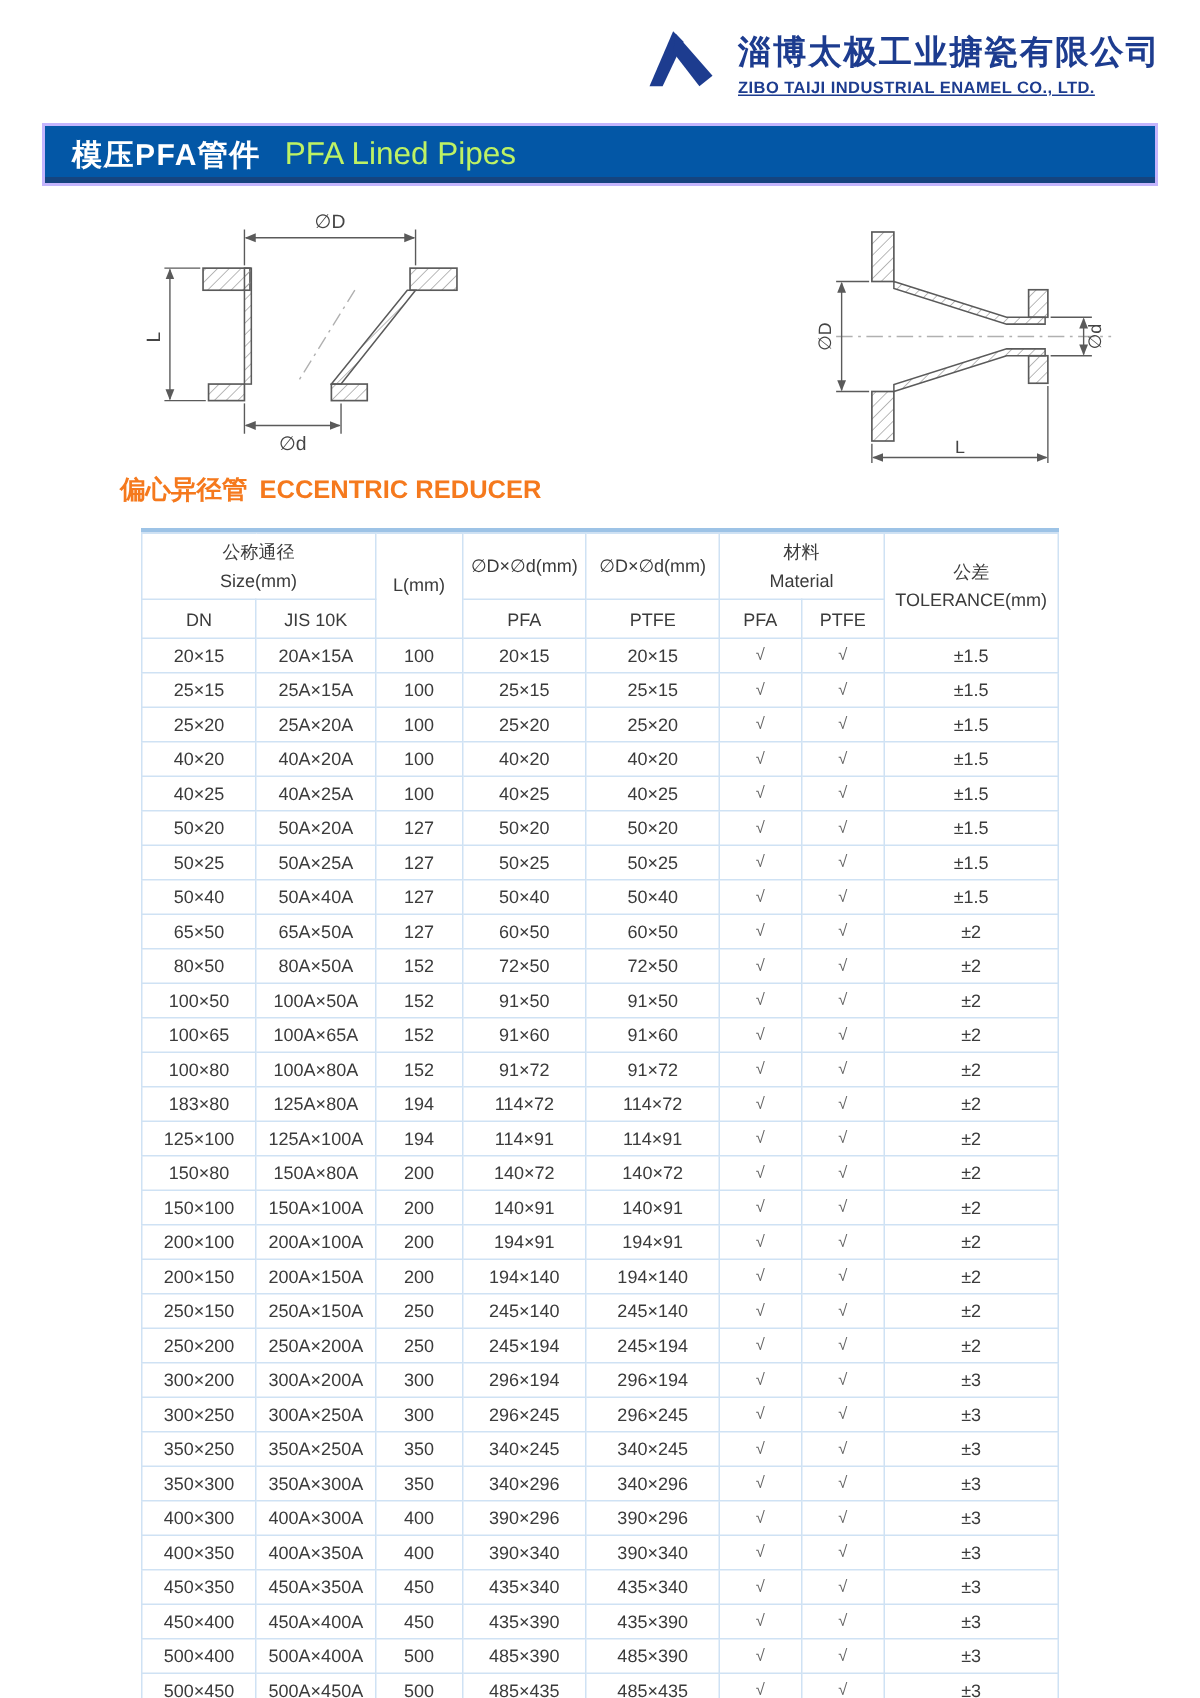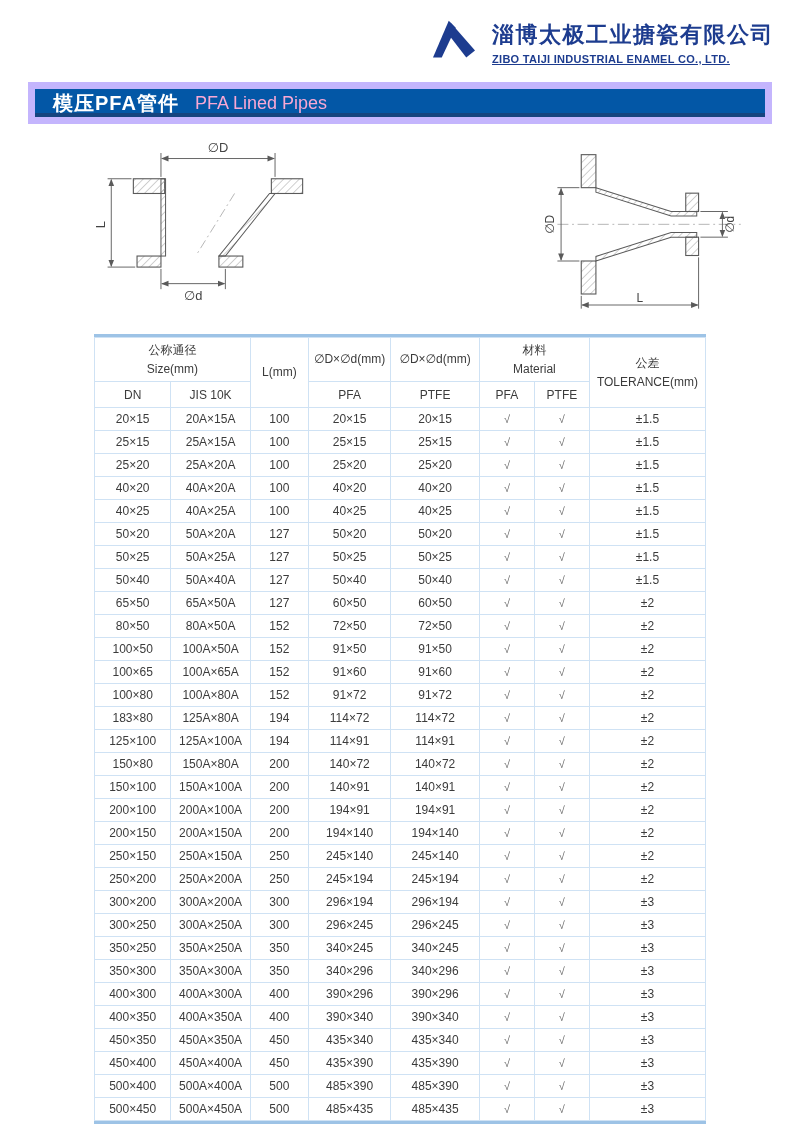--- a/index.html
+++ b/index.html
@@ -12,26 +12,26 @@
   
   .header-row { height:82px; position:relative; }
   .brand { position:absolute; top:12px; right:26px; display:flex; align-items:center; gap:10px; }
   .brand-names { display:flex; flex-direction:column; }
   .brand-cn { font-size:22px; font-weight:bold; color:#1d3c8f; letter-spacing:1.5px; }
   .brand-en { font-size:11px; font-weight:bold; color:#1d3c8f; letter-spacing:0.3px; margin-top:3px;text-decoration:underline; }
 
   
   .title-bar {
     margin:0 28px; height:42px; background:#0357a6;
-    border:7px solid #c4b5fd;
+    border:2px solid #c4b5fd;
     box-shadow: inset 0 -4px 0 #15447f;
     display:flex; align-items:center; padding-left:18px; gap:16px;
   }
   .title-cn { color:#fff; font-size:20px; font-weight:bold; letter-spacing:1px; }
-  .title-en { color:#f9a8d4; font-size:18px; }
+  .title-en { color:#bef264; font-size:21px; }
 
   
   .diagrams { display:flex; justify-content:space-between; padding:16px 55px 0 80px; }
   .diagram-block { text-align:center; }
   .diagram-caption { margin-top:6px; font-size:17px; font-weight:bold; color:#f5791d; white-space:nowrap; }
   .diagram-caption .en { margin-left:8px; }
   svg text { font-family:"Liberation Sans","DejaVu Sans",sans-serif; }
 
   
   .table-wrap { width:612px; margin:14px auto 0; border-top:3px solid #9dc3e6; border-bottom:3px solid #9dc3e6; }
@@ -100,20 +100,23 @@
       <line x1="56" y1="42" x2="30" y2="42" stroke="#5a5a5a" stroke-width="1"></line>
       <line x1="60" y1="138" x2="30" y2="138" stroke="#5a5a5a" stroke-width="1"></line>
       <line x1="34" y1="43" x2="34" y2="137" stroke="#5a5a5a" stroke-width="1" marker-start="url(#arrA)" marker-end="url(#arrA)"></line>
       <text x="27" y="92" font-size="14" fill="#444" text-anchor="middle" transform="rotate(-90 27 92)">L</text>
 
       <line x1="88" y1="140" x2="88" y2="162" stroke="#5a5a5a" stroke-width="1"></line>
       <line x1="158" y1="140" x2="158" y2="162" stroke="#5a5a5a" stroke-width="1"></line>
       <line x1="89" y1="156" x2="157" y2="156" stroke="#5a5a5a" stroke-width="1" marker-start="url(#arrA)" marker-end="url(#arrA)"></line>
       <text x="123" y="174" font-size="14" fill="#444" text-anchor="middle">∅d</text>
     </svg>
+    <div class="diagram-caption">
+      <span>偏心异径管</span><span class="en">ECCENTRIC REDUCER</span>
+    </div>
   </div>
 
   <div class="diagram-block">
     <svg width="212" height="176" viewBox="0 0 230 192">
       <defs>
         <pattern id="hatch2" width="6" height="6" patternUnits="userSpaceOnUse" patternTransform="rotate(45)">
           <line x1="0" y1="0" x2="0" y2="6" stroke="#9a9a9a" stroke-width="1"></line>
         </pattern>
         <marker id="arrB" viewBox="0 0 10 10" refX="9" refY="5" markerWidth="8" markerHeight="8" orient="auto-start-reverse">
           <path d="M0,1 L10,5 L0,9 z" fill="#5a5a5a"></path>

